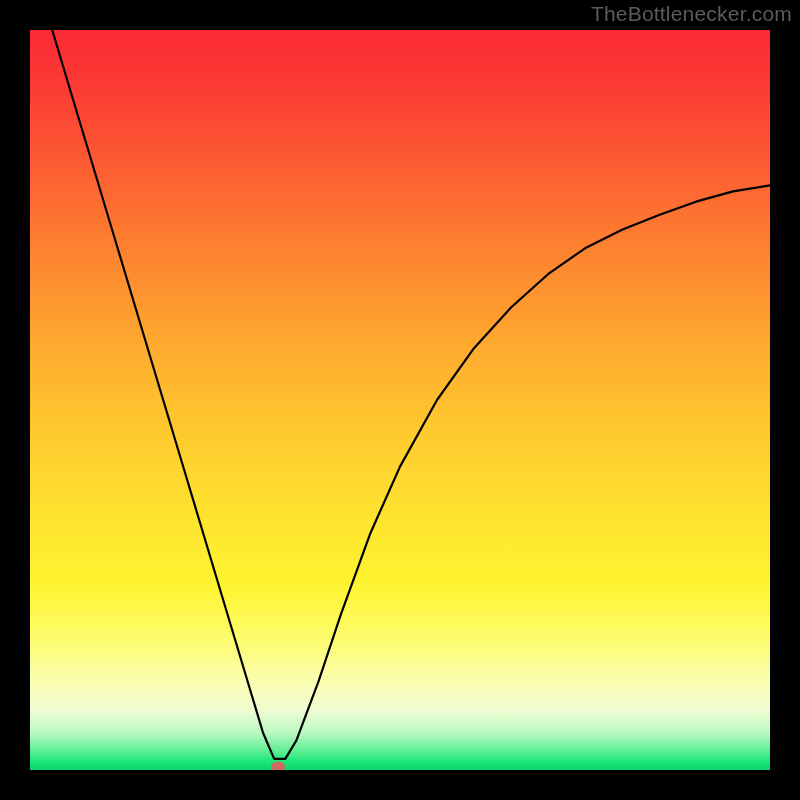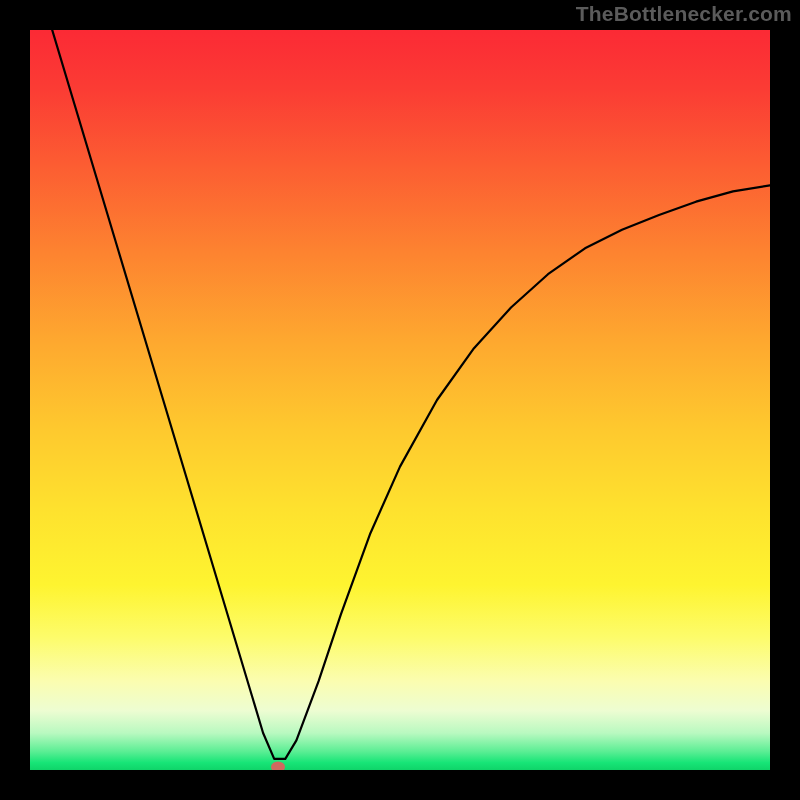--- a/index.html
+++ b/index.html
@@ -15,21 +15,21 @@
     position: absolute;
     inset: 0;
     background: #000;
   }
   .watermark {
     position: absolute;
     top: 2px;
     right: 8px;
     color: #5b5b5b;
     font-size: 21px;
-    font-weight: 700;
+    font-weight: 400;
     letter-spacing: 0.2px;
     z-index: 5;
   }
   .plot-area {
     position: absolute;
     left: 30px;
     top: 30px;
     width: 740px;
     height: 740px;
     overflow: hidden;

